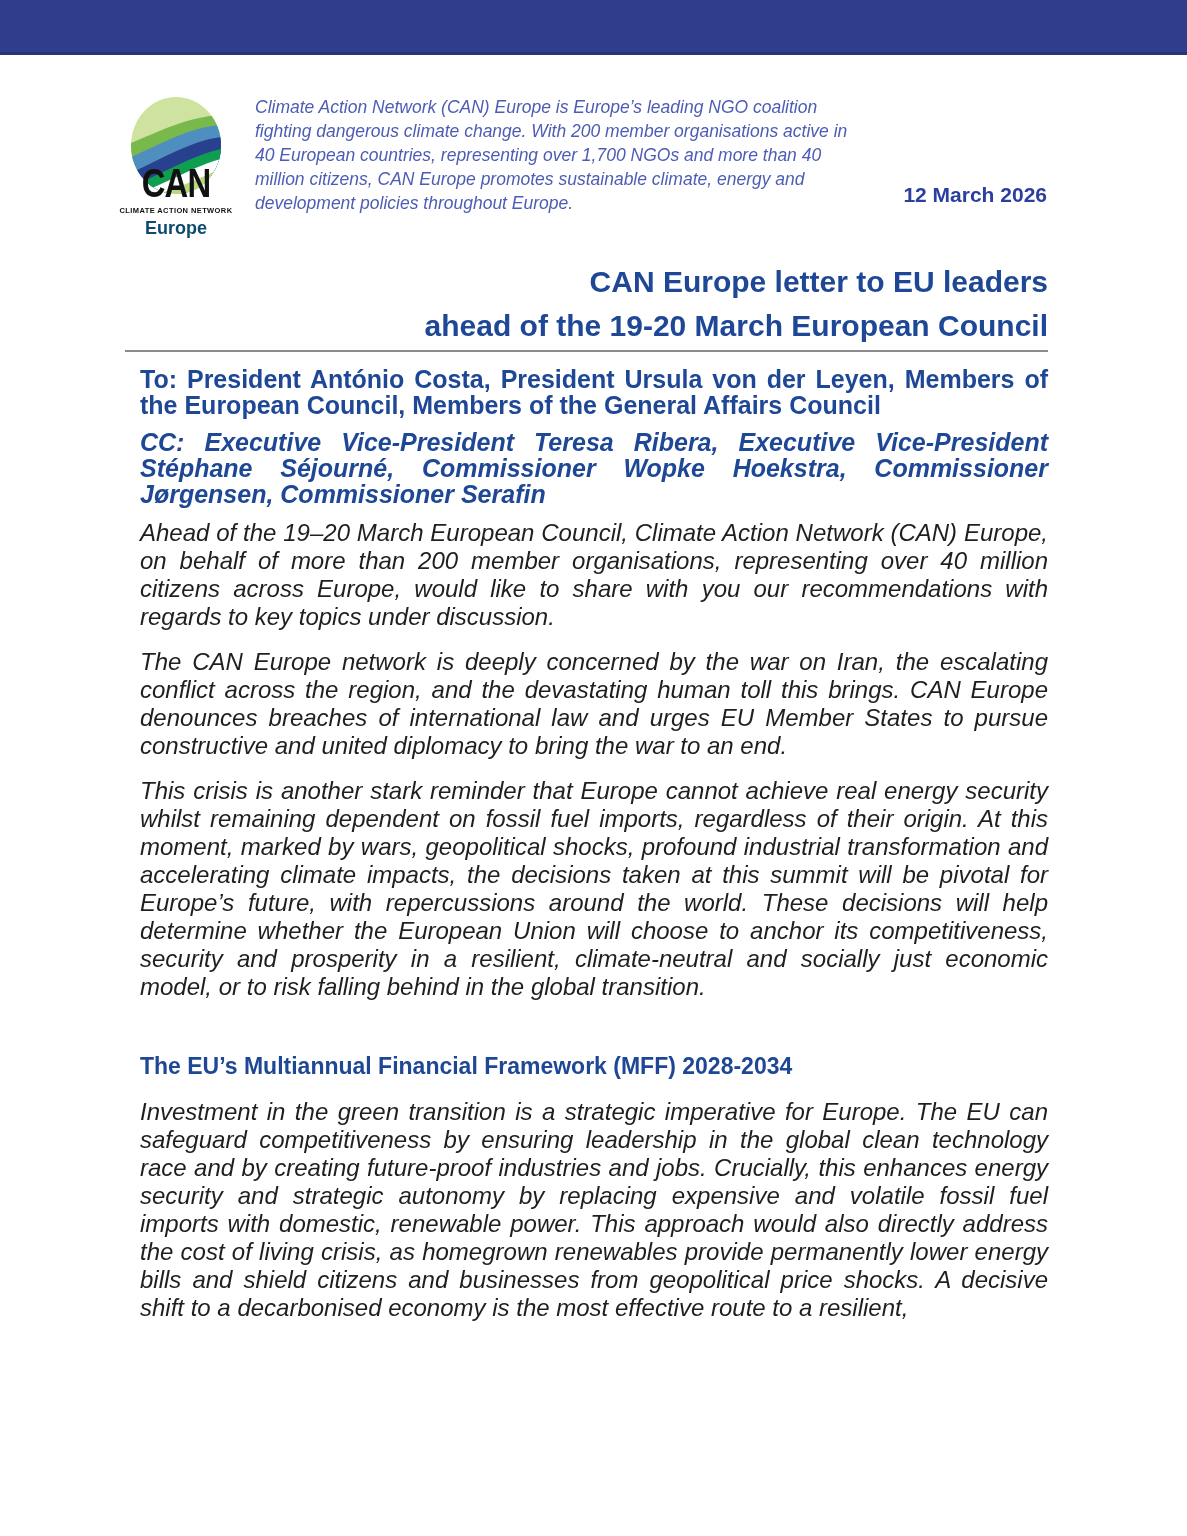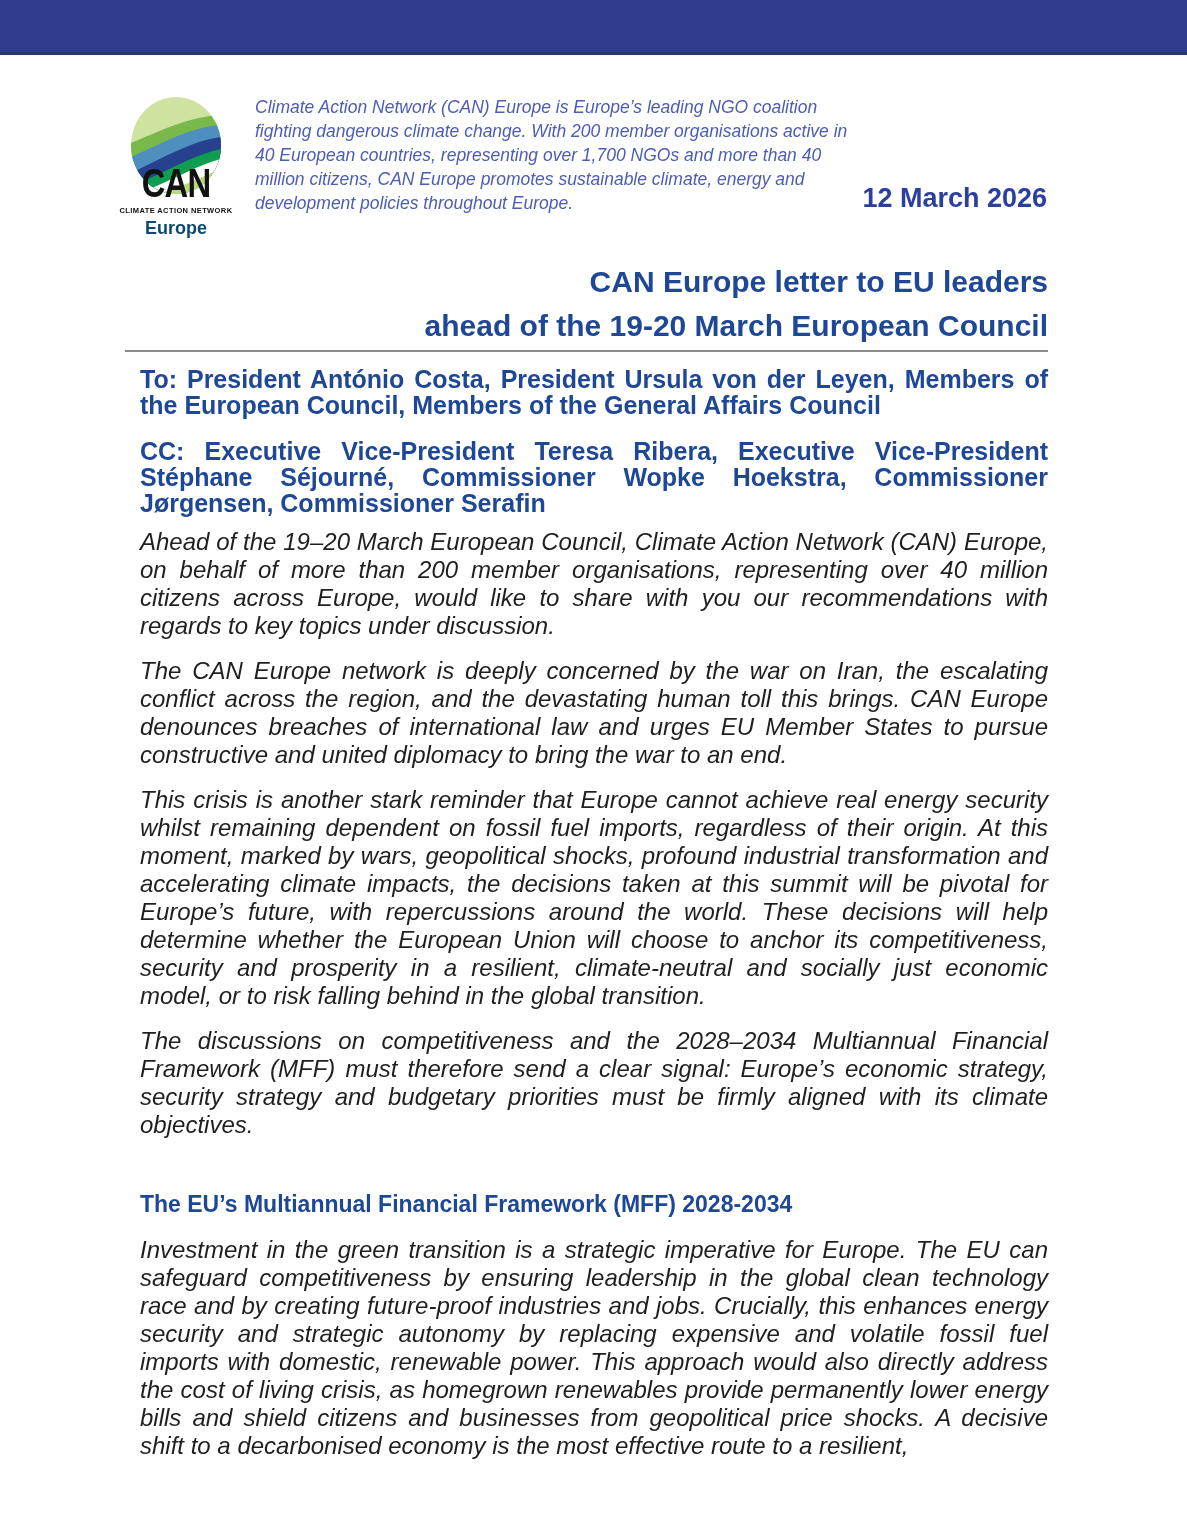--- a/index.html
+++ b/index.html
@@ -38,40 +38,40 @@
     font-size: 18px; font-weight: bold; color: #0c4a6e;
   }
   .org-desc {
     position: absolute; left: 255px; top: 40px; width: 604px;
     font-style: italic;
     font-size: 17.5px; line-height: 24px;
     color: #4d5cb5;
   }
   .doc-date {
     position: absolute; right: 140px; top: 128px;
-    font-size: 27px; font-weight: bold; color: #2b3f9f;
+    font-size: 21px; font-weight: bold; color: #2b3f9f;
   }
   .content { width: 908px; margin-left: 140px; }
   .doc-title {
     text-align: right;
     color: #1e4796; font-weight: bold;
     font-size: 30px; line-height: 44px;
     margin: 0;
   }
   .divider {
     border: none; border-top: 2px solid #8c8c8c;
     margin: 2px 0 0 -15px; width: 923px; height: 0;
   }
   .recipient {
     color: #1e4796; font-weight: bold;
     font-size: 25px; line-height: 26px;
     text-align: justify;
     margin: 14px 0 0 0;
   }
-  .recipient + .recipient { margin-top: 20px; }
+  .recipient + .recipient { margin-top: 11px; font-style: italic; }
   .salutation {
     font-size: 20px; line-height: 28px;
     margin: 50px 0 0 0;
   }
   p.body {
     font-size: 24px; line-height: 28px;
     text-align: justify;
     margin: 17px 0 0 0;
     font-style: italic;
   }
@@ -123,18 +123,17 @@
 
   <hr class="divider">
 
   <p class="recipient">To: President António Costa, President Ursula von der Leyen, Members of the European Council, Members of the General Affairs Council</p>
   <p class="recipient">CC: Executive Vice-President Teresa Ribera, Executive Vice-President Stéphane Séjourné, Commissioner Wopke Hoekstra, Commissioner Jørgensen, Commissioner Serafin</p>
 
 
   <p class="body first">Ahead of the 19–20 March European Council, Climate Action Network (CAN) Europe, on behalf of more than 200 member organisations, representing over 40 million citizens across Europe, would like to share with you our recommendations with regards to key topics under discussion.</p>
   <p class="body">The CAN Europe network is deeply concerned by the war on Iran, the escalating conflict across the region, and the devastating human toll this brings. CAN Europe denounces breaches of international law and urges EU Member States to pursue constructive and united diplomacy to bring the war to an end.</p>
   <p class="body">This crisis is another stark reminder that Europe cannot achieve real energy security whilst remaining dependent on fossil fuel imports, regardless of their origin. At this moment, marked by wars, geopolitical shocks, profound industrial transformation and accelerating climate impacts, the decisions taken at this summit will be pivotal for Europe’s future, with repercussions around the world. These decisions will help determine whether the European Union will choose to anchor its competitiveness, security and prosperity in a resilient, climate-neutral and socially just economic model, or to risk falling behind in the global transition.</p>
-  <p class="body">The discussions on competitiveness and the 2028–2034 Multiannual Financial Framework (MFF) must therefore send a clear signal: Europe’s economic strategy, security strategy and budgetary priorities must be firmly aligned with its climate objectives.</p>
 
   <h2 class="section-heading">The EU’s Multiannual Financial Framework (MFF) 2028-2034</h2>
 
   <p class="body">Investment in the green transition is a strategic imperative for Europe. The EU can safeguard competitiveness by ensuring leadership in the global clean technology race and by creating future-proof industries and jobs. Crucially, this enhances energy security and strategic autonomy by replacing expensive and volatile fossil fuel imports with domestic, renewable power. This approach would also directly address the cost of living crisis, as homegrown renewables provide permanently lower energy bills and shield citizens and businesses from geopolitical price shocks. A decisive shift to a decarbonised economy is the most effective route to a resilient,</p>
 </div>
 
 </body></html>

